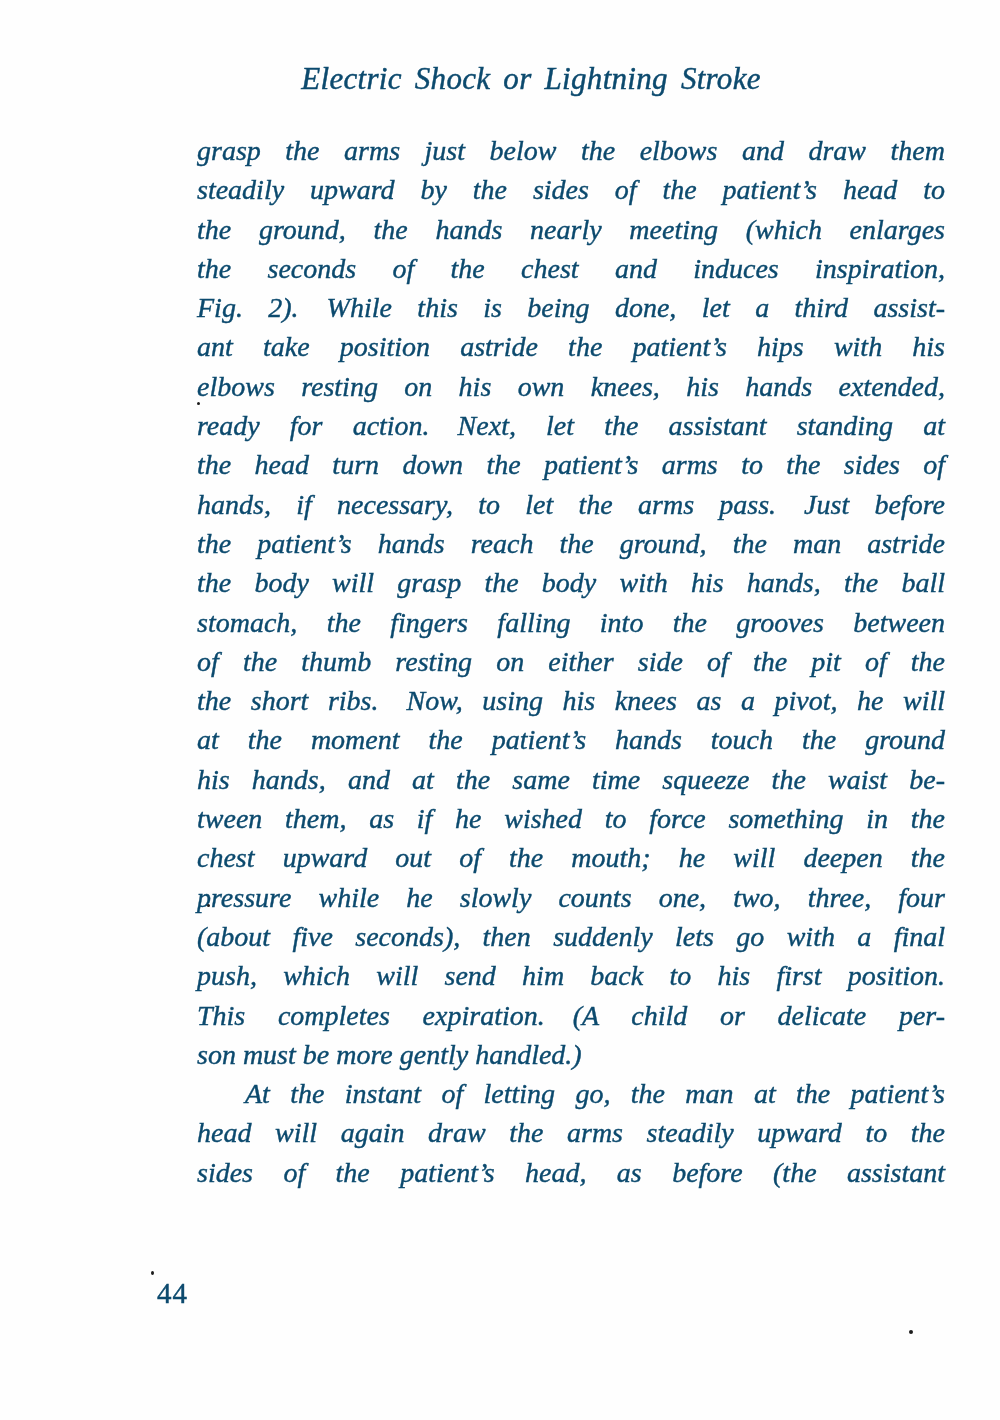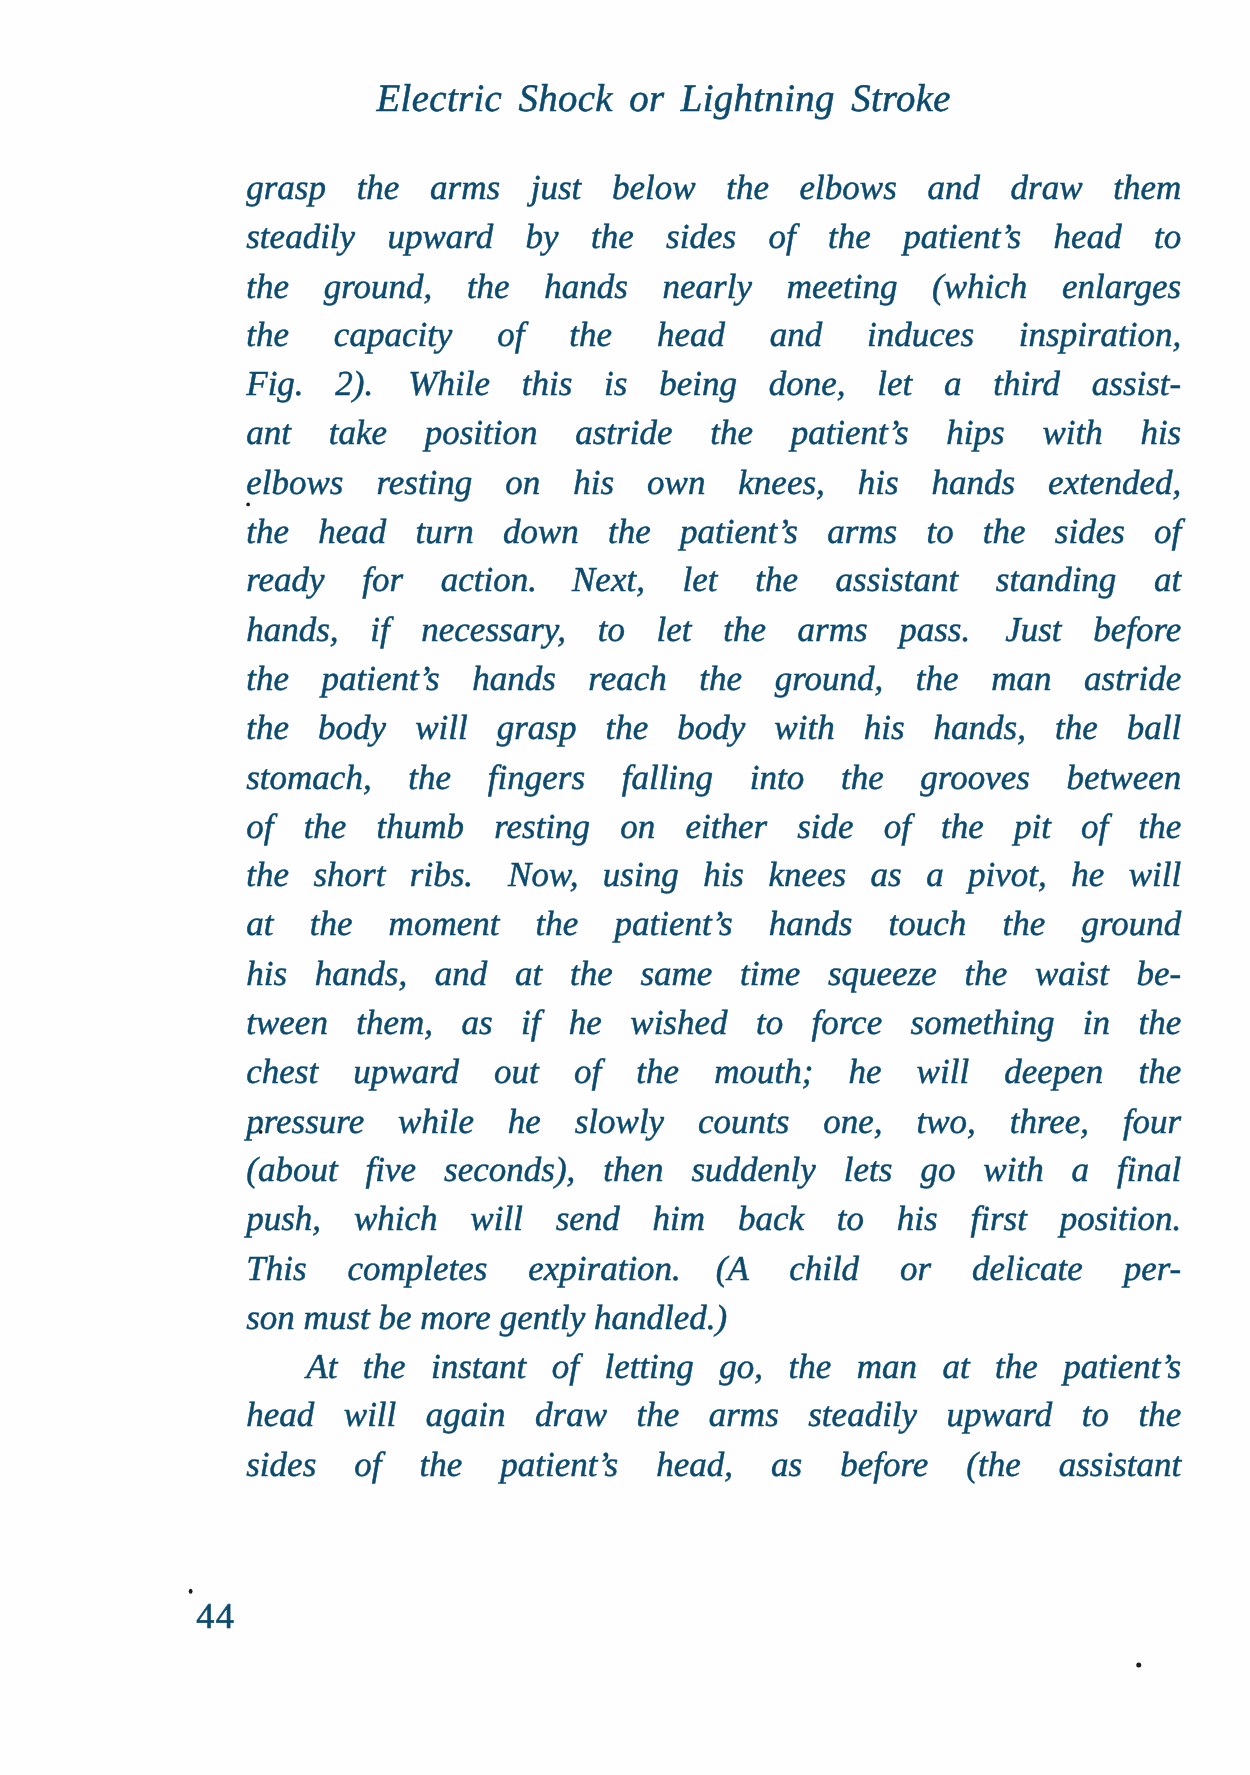--- a/index.html
+++ b/index.html
@@ -81,26 +81,26 @@
 <body>
 
 <div class="page">
 
   <div class="running-header">Electric Shock or Lightning Stroke</div>
 
   <div class="body-text">
     <div class="line">grasp the arms just below the elbows and draw them</div>
     <div class="line">steadily upward by the sides of the patient’s head to</div>
     <div class="line">the ground, the hands nearly meeting (which enlarges</div>
-    <div class="line">the capacity of the head and induces inspiration,</div>
+    <div class="line">the seconds of the chest and induces inspiration,</div>
     <div class="line">Fig. 2). While this is being done, let a third assist-</div>
     <div class="line">ant take position astride the patient’s hips with his</div>
     <div class="line">elbows resting on his own knees, his hands extended,</div>
+    <div class="line">ready for action. Next, let the assistant standing at</div>
     <div class="line">the head turn down the patient’s arms to the sides of</div>
-    <div class="line">ready for action. Next, let the assistant standing at</div>
     <div class="line">hands, if necessary, to let the arms pass. Just before</div>
     <div class="line">the patient’s hands reach the ground, the man astride</div>
     <div class="line">the body will grasp the body with his hands, the ball</div>
     <div class="line">stomach, the fingers falling into the grooves between</div>
     <div class="line">of the thumb resting on either side of the pit of the</div>
     <div class="line">the short ribs. Now, using his knees as a pivot, he will</div>
     <div class="line">at the moment the patient’s hands touch the ground</div>
     <div class="line">his hands, and at the same time squeeze the waist be-</div>
     <div class="line">tween them, as if he wished to force something in the</div>
     <div class="line">chest upward out of the mouth; he will deepen the</div>

